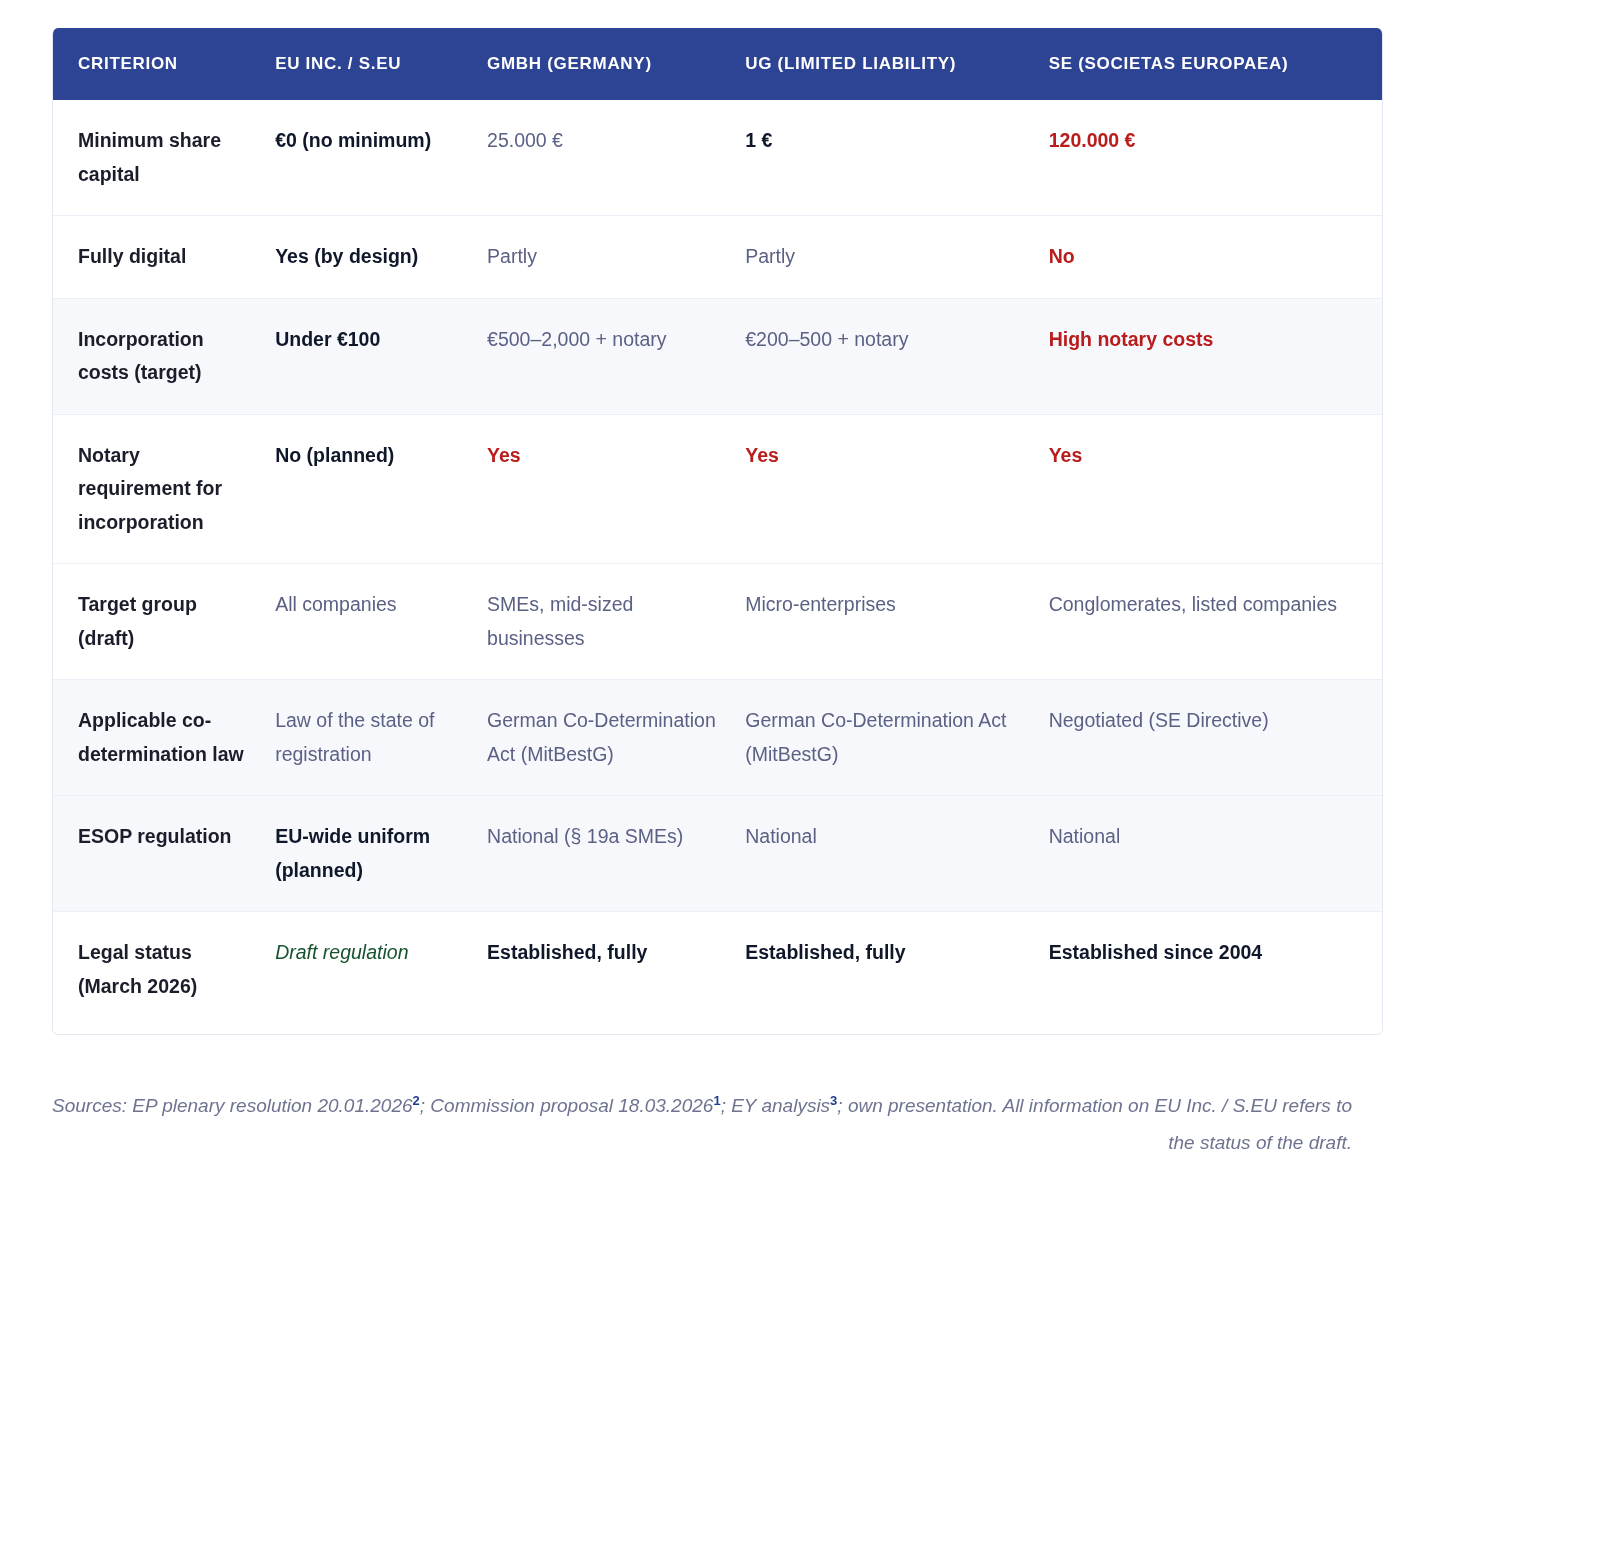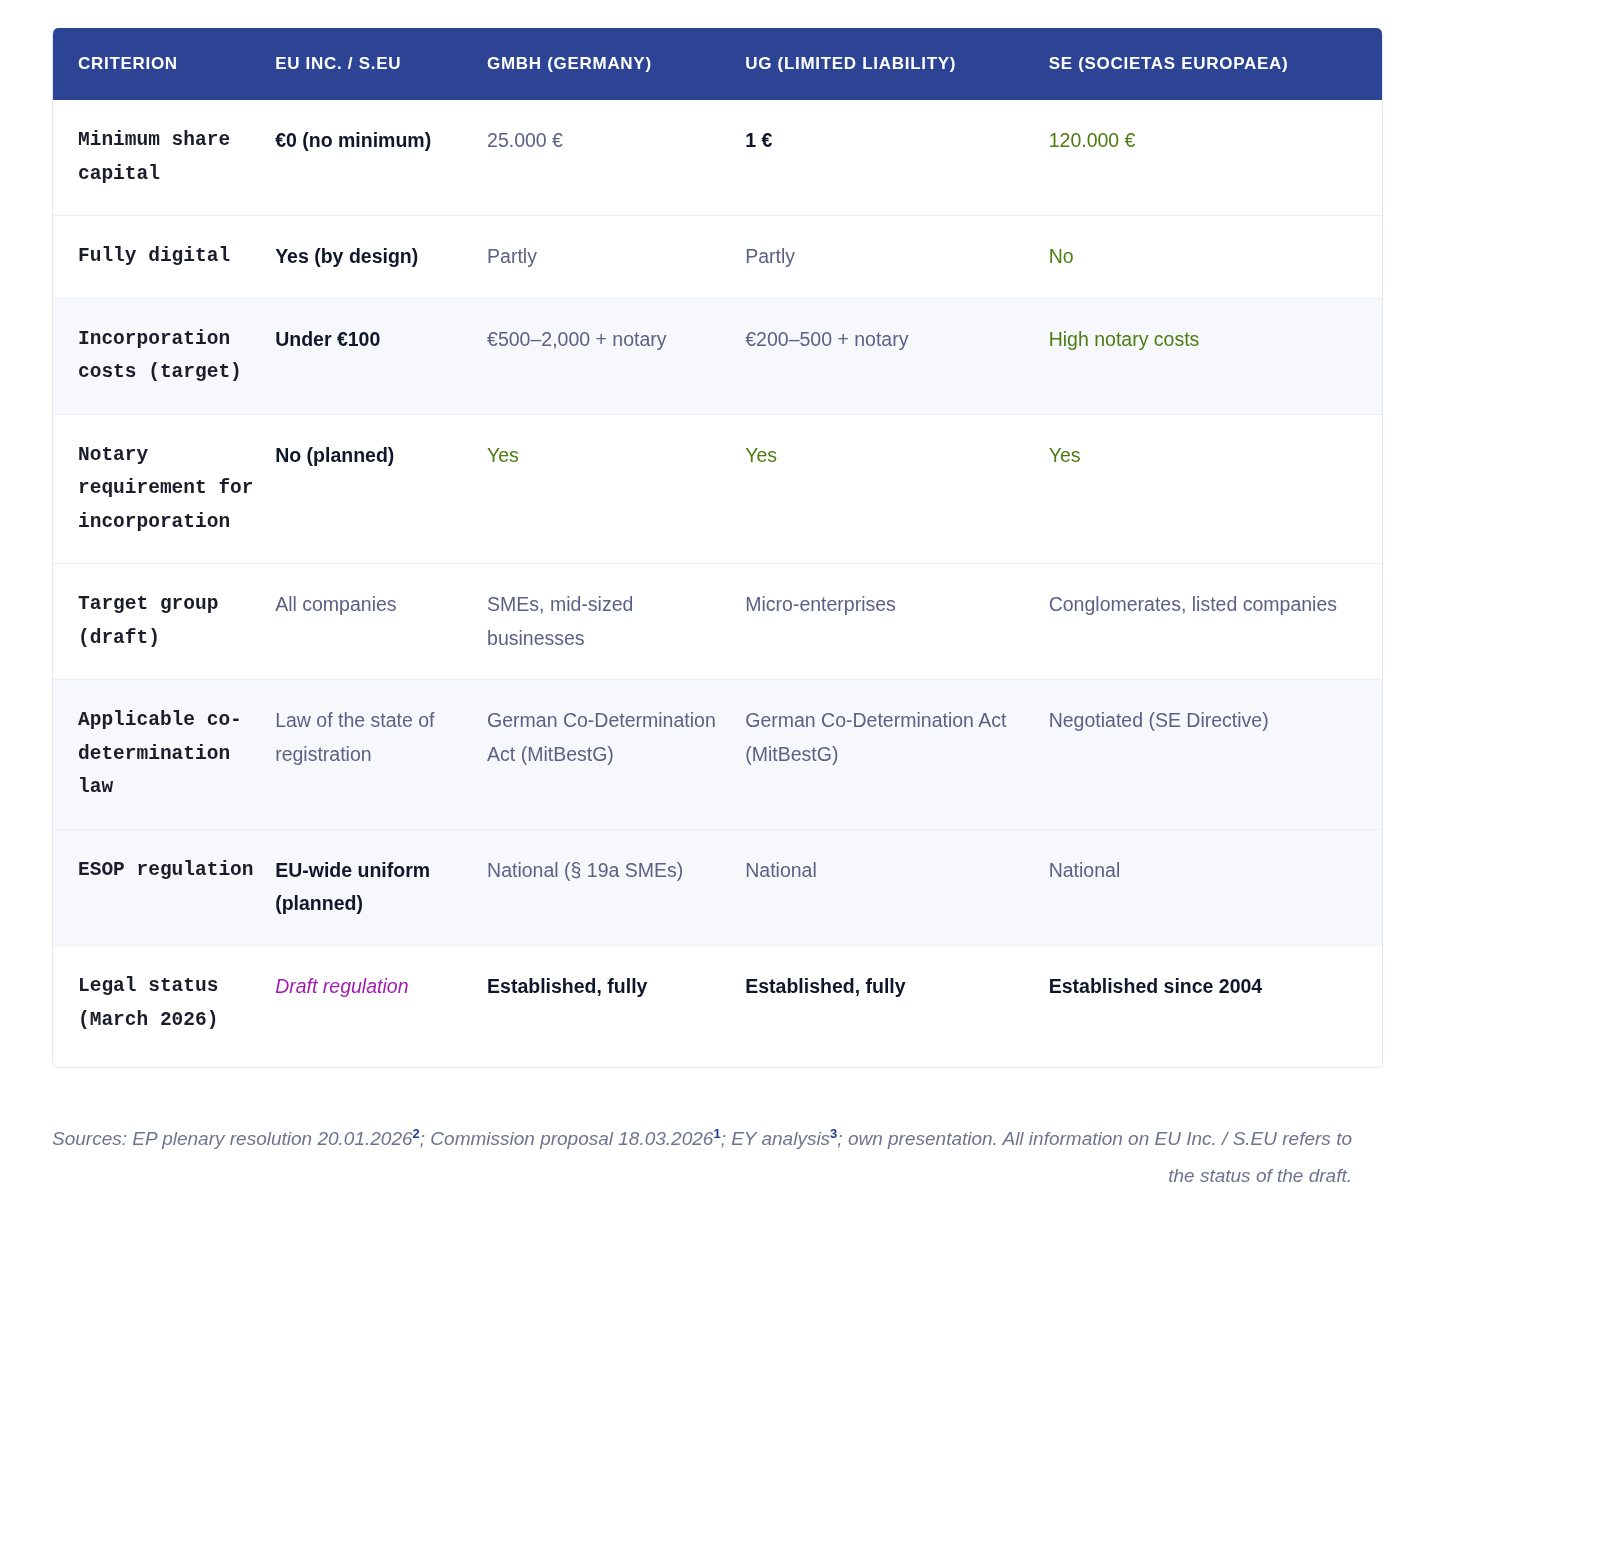--- a/index.html
+++ b/index.html
@@ -63,33 +63,32 @@
     vertical-align: top;
     padding: 24px 18px 24px 0;
     line-height: 1.72;
     color: #5b6184;
     font-weight: normal;
   }
   tbody td:first-child {
     padding-left: 25px;
     color: #1b1d2a;
     font-weight: bold;
-    font-family: Liberation Mono, monospace;
   }
   tbody td.v-pos {
     color: #0f172a;
     font-weight: bold;
   }
   tbody td.v-neg {
-    color: #4d7c0f;
-    font-weight: normal;
+    color: #b91c1c;
+    font-weight: bold;
     margin-top: 48px;
   }
   tbody td.v-neg-i {
-    color: #a21caf;
+    color: #14532d;
     font-style: italic;
     font-weight: normal;
   }
   tbody tr:last-child td { padding-bottom: 30px; }
 
   .sources {
     margin-top: 52px;
     width: 1300px;
     font-size: 19px;
     font-style: italic;

